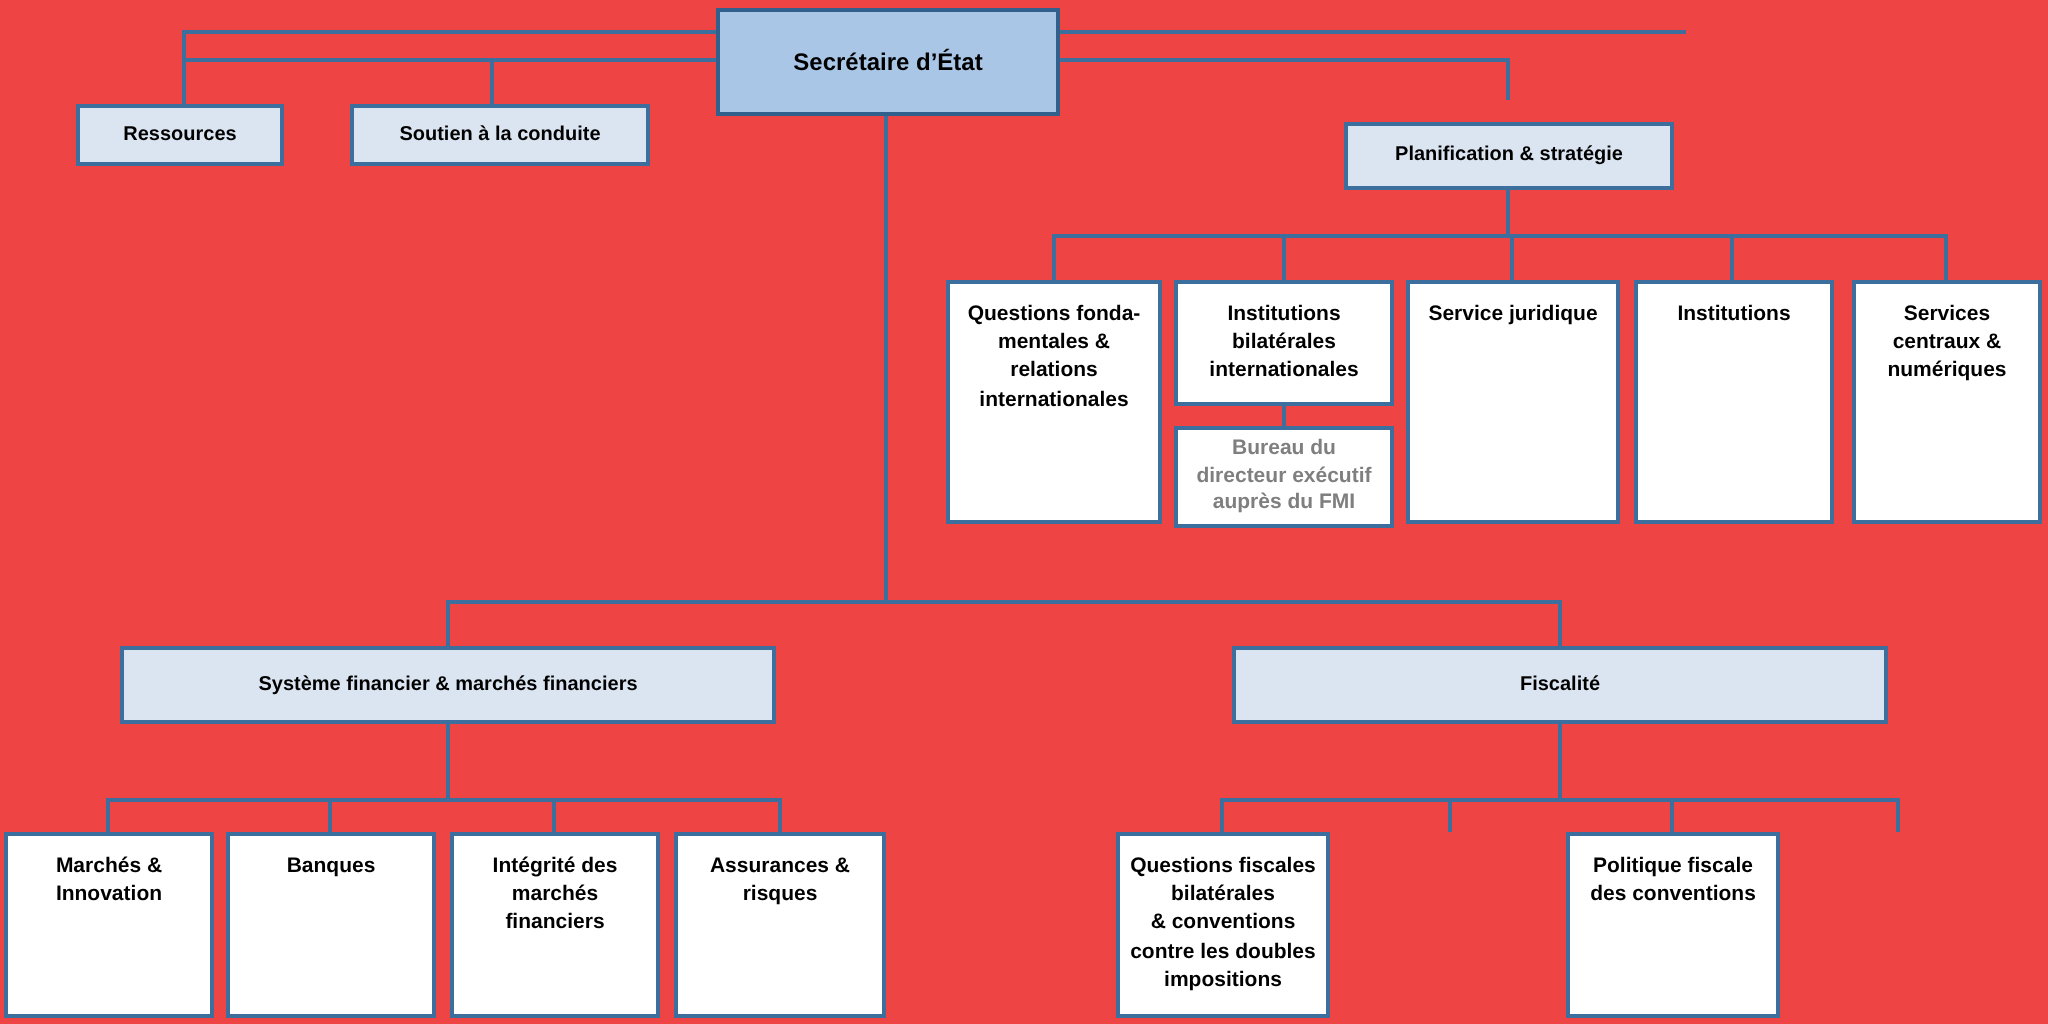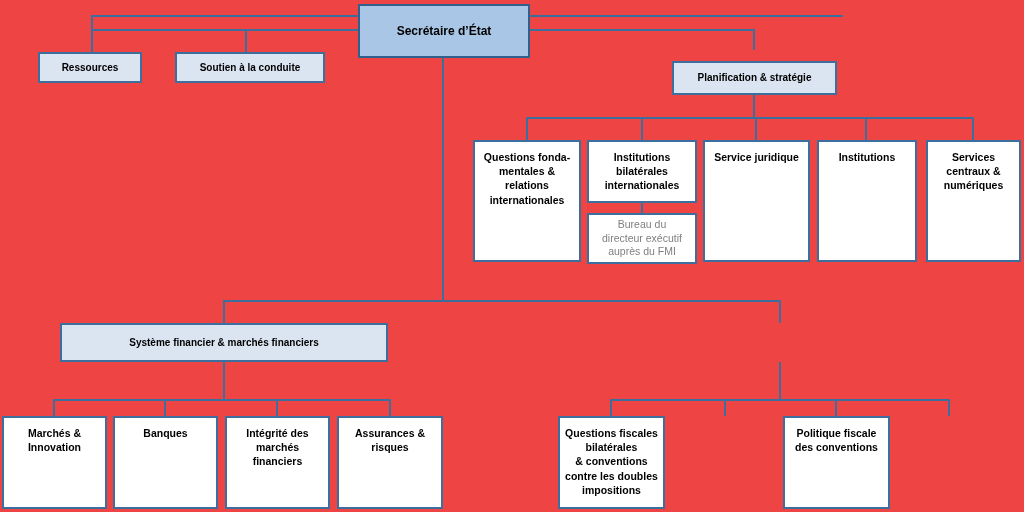--- a/index.html
+++ b/index.html
@@ -19,21 +19,21 @@
   }
   .box.header {
     background:var(--header-fill,#dbe5f1);
     align-items:center; padding:2px; font-size:10px;
   }
   .box.root {
     background:var(--root-fill,#a9c6e6); border-color:var(--root-border,#31608c);
     align-items:center; padding:2px; font-size:12px;
   }
   .box.sub {
-    color:var(--subnote-text,#7f7f7f); font-weight:normal;
+    color:var(--subnote-text,#7f7f7f); font-weight:bold;
     align-items:center; padding:2px; font-size:10.5px; line-height:1.3;
   }
 </style>
 </head>
 <body>
 
 <div id="stage">
 
   <div class="hl" style="left:92px;top:15px;width:751px"></div>
   <div class="hl" style="left:92px;top:29px;width:662px"></div>
@@ -85,20 +85,21 @@
   <div class="box sub" style="left:587px;top:213px;width:110px;height:51px">Bureau du
 directeur exécutif
 auprès du FMI</div>
   <div class="box" style="left:703px;top:140px;width:107px;height:122px">Service juridique</div>
   <div class="box" style="left:817px;top:140px;width:100px;height:122px">Institutions</div>
   <div class="box" style="left:926px;top:140px;width:95px;height:122px">Services
 centraux &amp;
 numériques</div>
 
   <div class="box header" style="left:60px;top:323px;width:328px;height:39px">Système financier &amp; marchés financiers</div>
+  <div class="box header" style="left:616px;top:323px;width:328px;height:39px">Fiscalité</div>
 
   <div class="box" style="left:2px;top:416px;width:105px;height:93px">Marchés &amp;
 Innovation</div>
   <div class="box" style="left:113px;top:416px;width:105px;height:93px">Banques</div>
   <div class="box" style="left:225px;top:416px;width:105px;height:93px">Intégrité des
 marchés
 financiers</div>
   <div class="box" style="left:337px;top:416px;width:106px;height:93px">Assurances &amp;
 risques</div>
 

